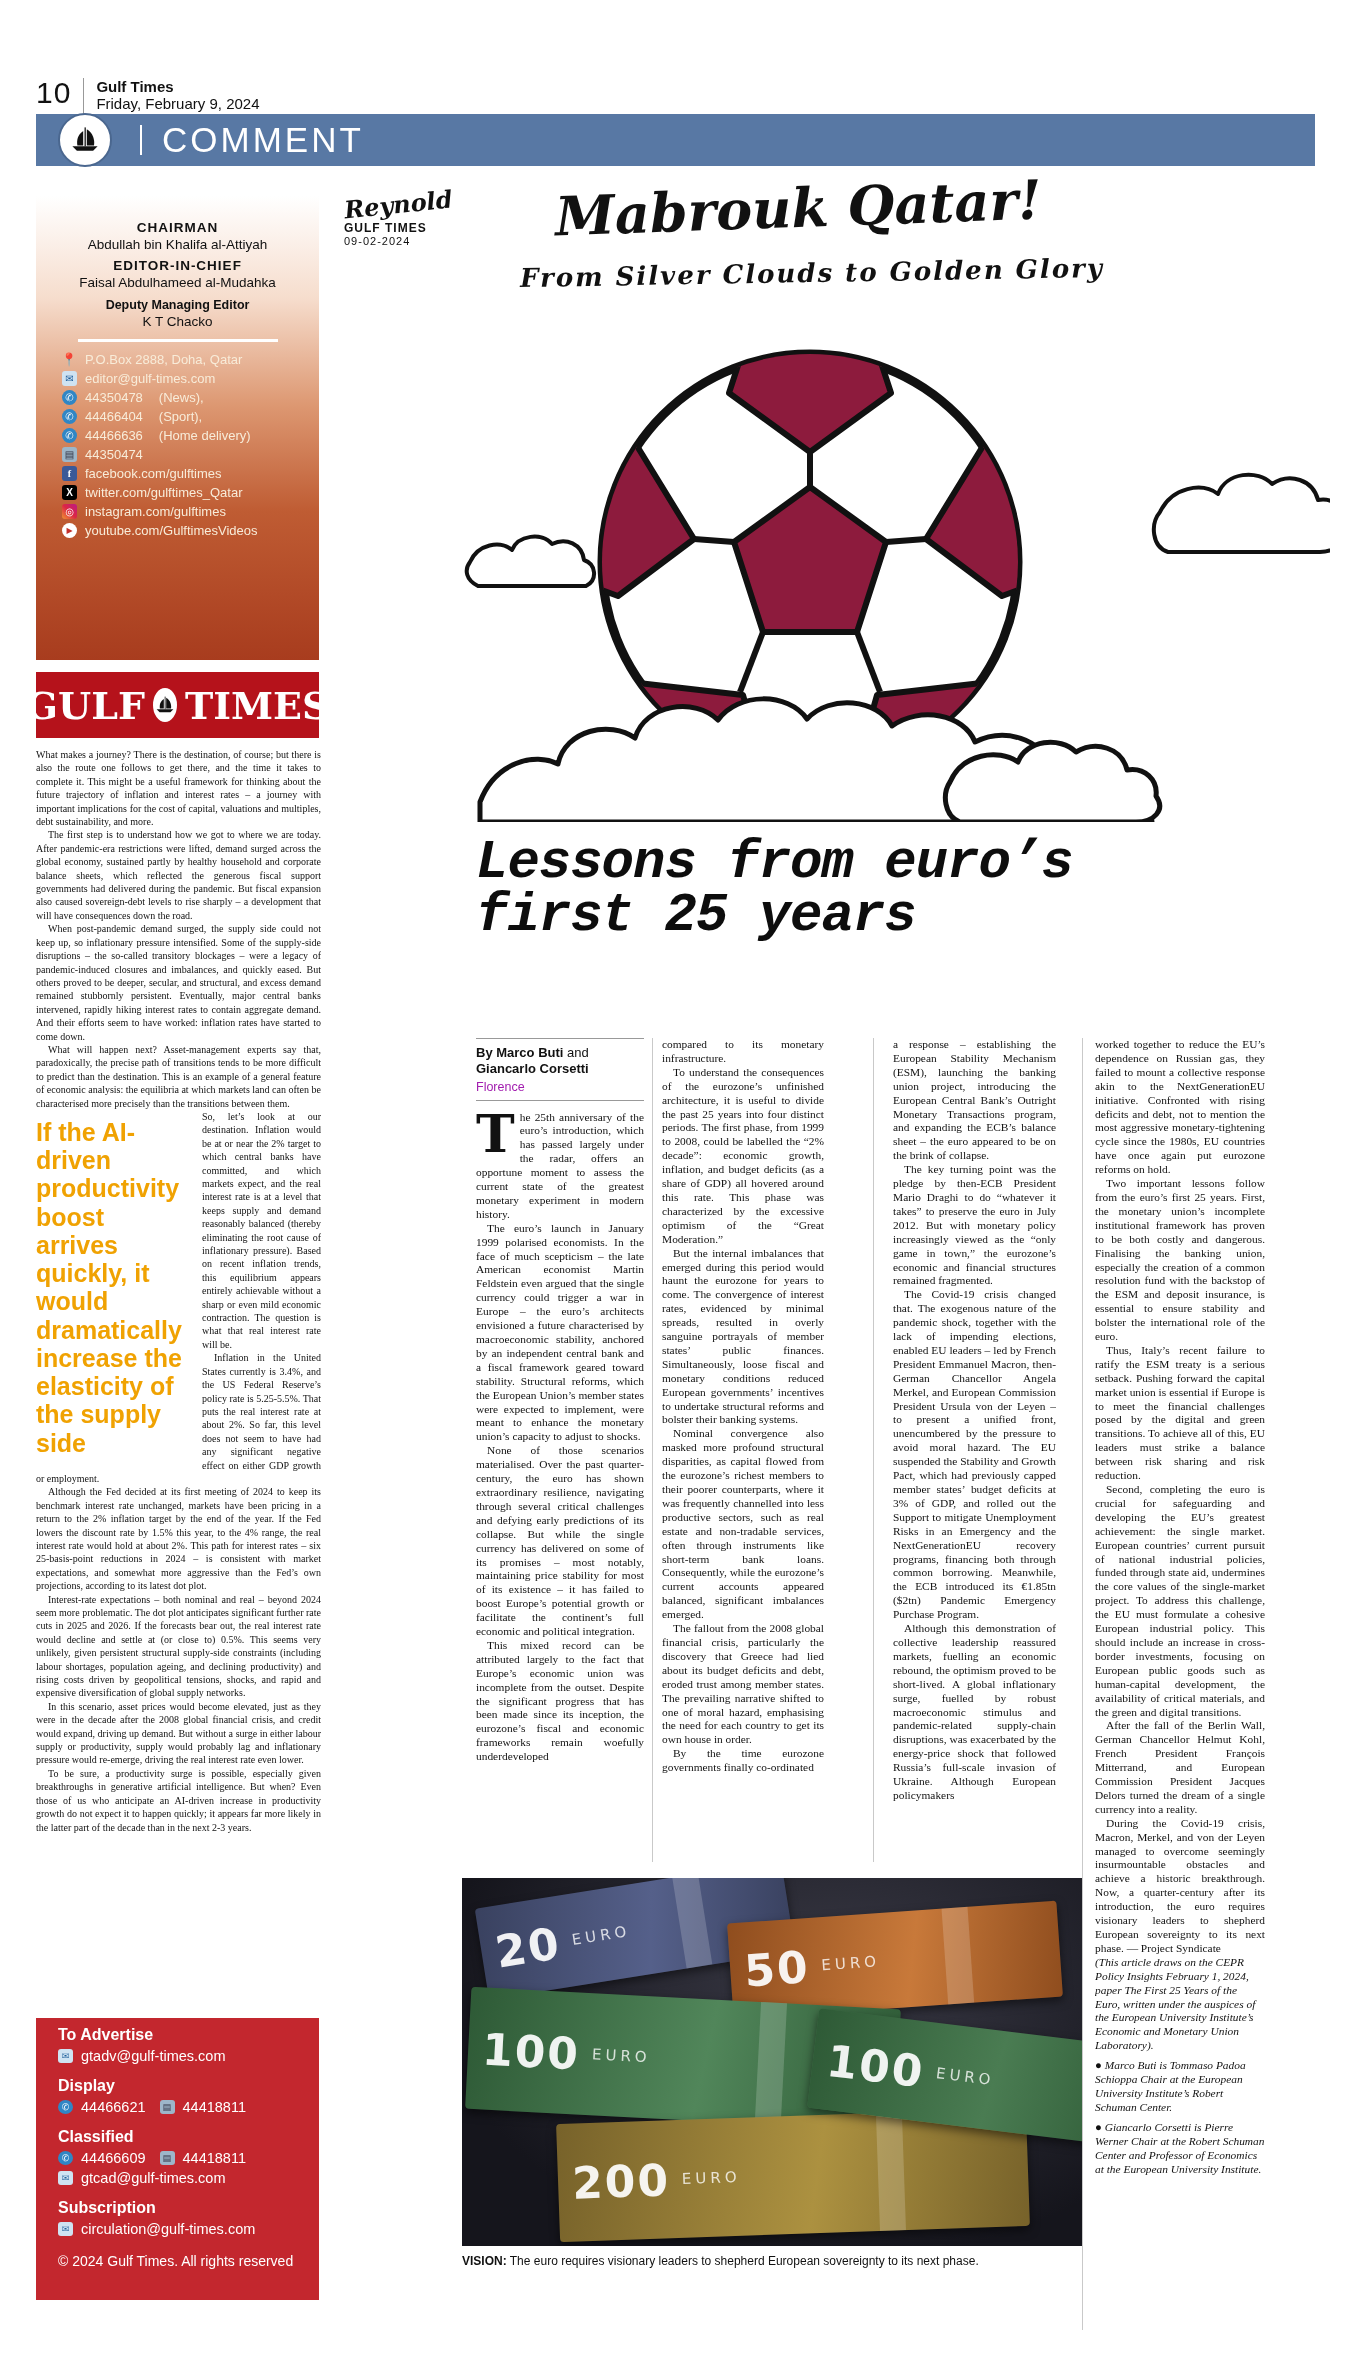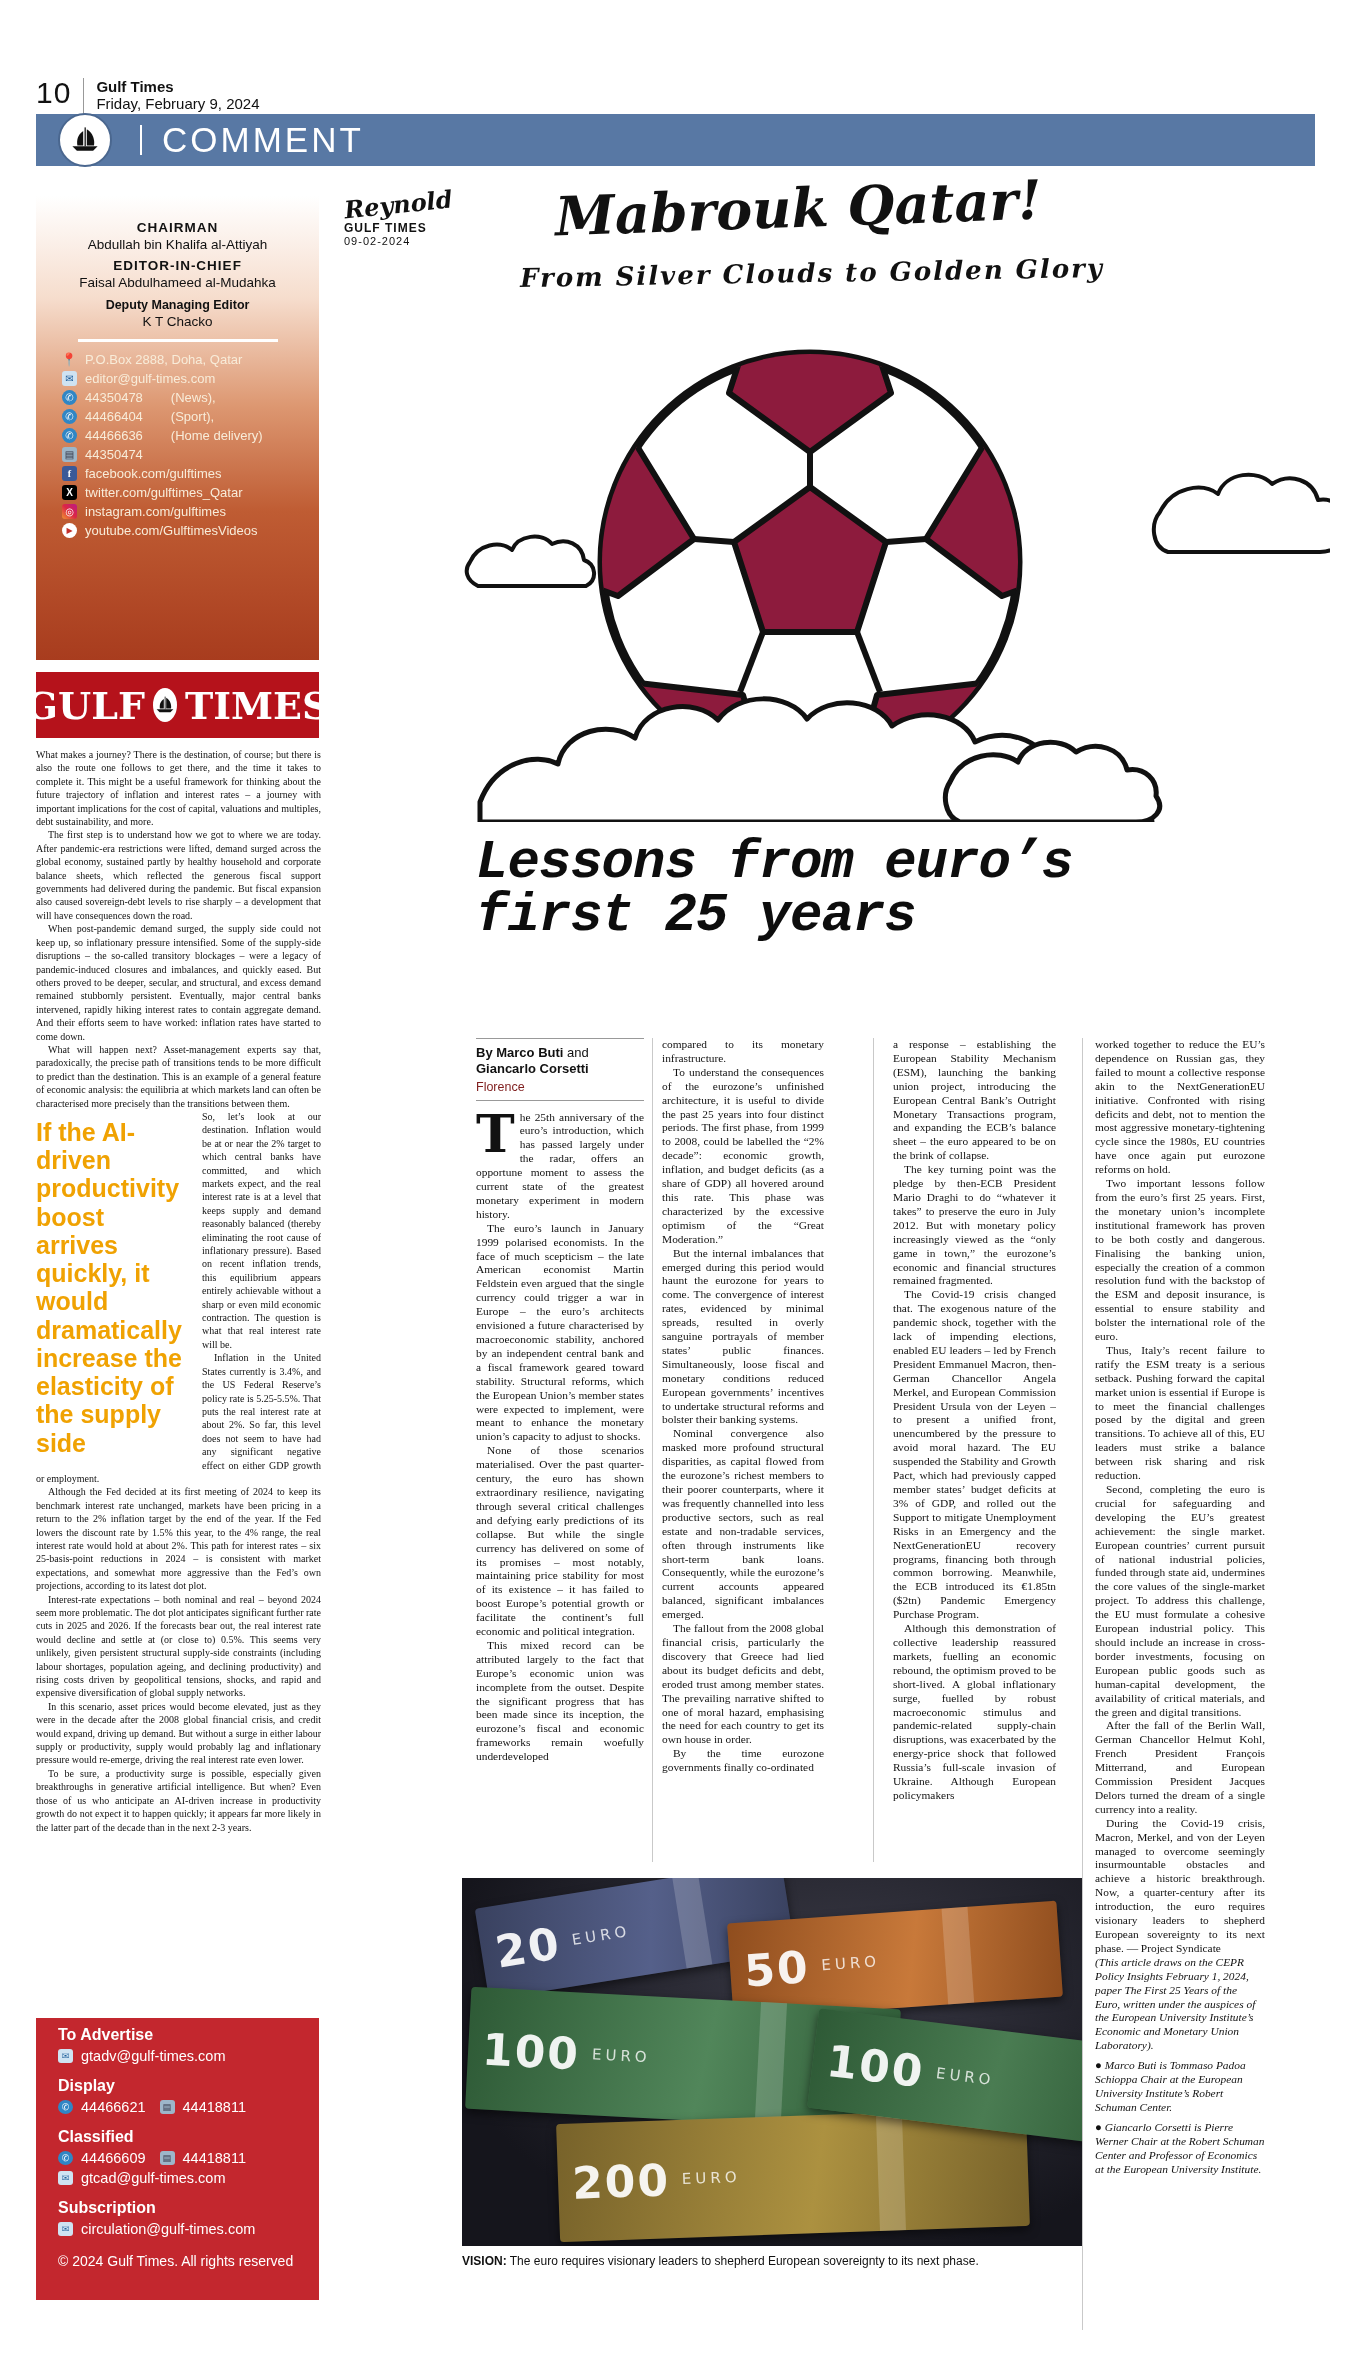--- a/index.html
+++ b/index.html
@@ -31,21 +31,21 @@
   .mh-row { display:flex; align-items:center; margin-top:4px; color:#f8ecd9; font-size:13px; }
   .ic { display:inline-flex; align-items:center; justify-content:center; width:15px; height:15px; border-radius:3px; font-size:10px; margin-right:8px; flex:0 0 15px; }
   .ic-pin { background:transparent; color:#fff; font-size:13px; }
   .ic-mail { background:#cfe3f2; color:#1c5d99; }
   .ic-phone { background:#2f86c5; color:#fff; border-radius:50%; }
   .ic-fax { background:#9db6c9; color:#334; }
   .ic-fb { background:#3b5998; color:#fff; font-weight:bold; font-family:"Liberation Serif",serif; }
   .ic-x { background:#000; color:#fff; font-weight:bold; }
   .ic-ig { background:linear-gradient(45deg,#f09433,#dc2743,#bc1888); color:#fff; }
   .ic-yt { background:#fff; color:#c4302b; font-size:8px; border-radius:8px; }
-  .mh-gap { margin-left:28px; }
+  .mh-gap { margin-left:16px; }
 
   
   .gt-band { position:absolute; left:36px; top:672px; width:283px; height:66px; background:#B5121B; display:flex; align-items:center; justify-content:center; }
   .gt-word { color:#fff; font-family:"DejaVu Serif", serif; font-weight:bold; font-size:38px; letter-spacing:0px;text-align:center; }
   .gt-emblem { width:34px; height:34px; background:#fff; border-radius:50%; margin:0 8px; display:flex; align-items:center; justify-content:center; }
 
   
   .infl { position:absolute; left:36px; top:748px; width:285px; height:1262px; overflow:hidden; }
   .infl h2 { font-family:"DejaVu Serif", serif; font-weight:normal; font-size:33px; line-height:1.08; color:#111; margin-bottom:16px; }
   .infl .body p { font-family:"Liberation Serif", serif; font-size:10px; line-height:13.4px; text-align:justify; color:#111; }
@@ -69,21 +69,21 @@
   .col p + p { text-indent:11px; }
   .c1 { left:476px; width:168px; height:828px; }
   .c2 { left:662px; width:162px; height:828px; }
   .c3 { left:893px; width:163px; height:828px; }
   .c4 { left:1095px; width:170px; height:1296px; }
   .colrule { position:absolute; width:1px; background:#c9c9c9; top:1038px; }
   .r1 { left:652px; height:824px; } .r2 { left:873px; height:824px; } .r3 { left:1082px; height:1292px; }
   .byline-box { border-top:1px solid #999; border-bottom:1px solid #999; padding:6px 0 6px 0; margin-bottom:10px; }
   .byline { font-size:13px; color:#111; line-height:1.25; }
   .byline b { font-weight:bold; }
-  .dateline { font-size:12.5px; color:#7f1d1d; margin-top:2px; }
+  .dateline { font-size:12.5px; color:#a21caf; margin-top:2px; }
   p.dropcap::first-letter { float:left; font-family:"DejaVu Serif", serif; font-weight:bold; font-size:52px; line-height:42px; padding:2px 5px 0 0; }
   .note p { font-style:italic; text-align:left; }
   .bio p { font-style:italic; text-align:left; text-indent:0 !important; margin-top:6px; }
 
   
   .photo { position:absolute; left:462px; top:1878px; width:620px; height:368px; background:radial-gradient(ellipse at 60% 30%, #3a3a46, #15151c 75%); overflow:hidden; }
   .note-rect { position:absolute; border-radius:4px; box-shadow:0 4px 10px rgba(0,0,0,.5); display:flex; align-items:center; padding:0 14px; color:rgba(255,255,255,.92); font-family:"DejaVu Sans", sans-serif; }
   .note-rect .den { font-size:44px; font-weight:bold; letter-spacing:2px; }
   .note-rect .euro-word { font-size:15px; letter-spacing:4px; margin-left:12px; opacity:.85; }
   .strip { position:absolute; top:0; bottom:0; width:26px; background:rgba(255,255,255,.18); }

